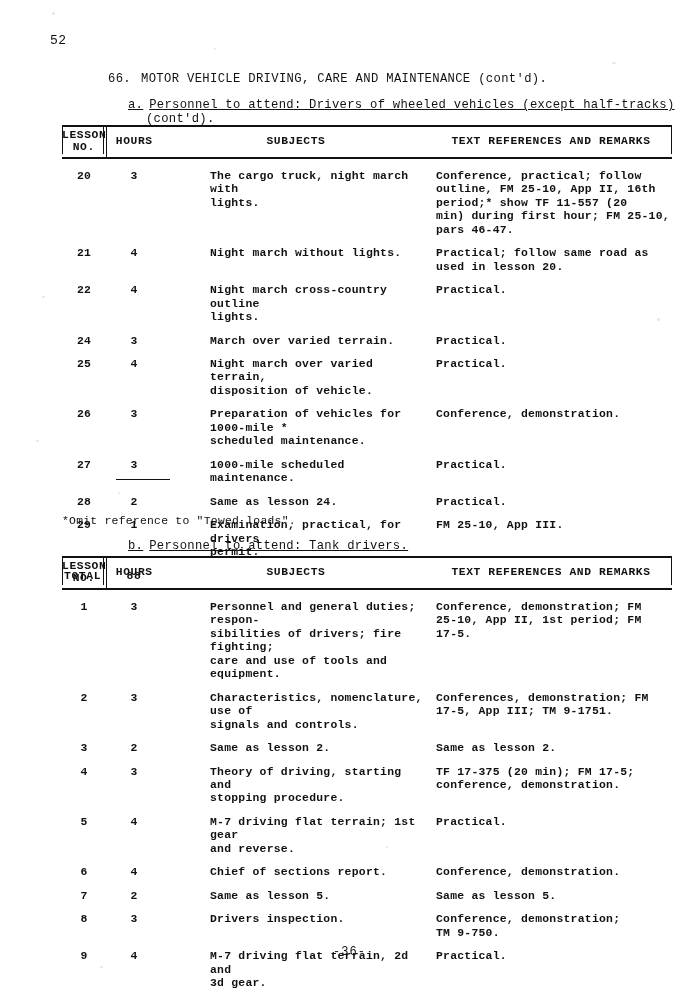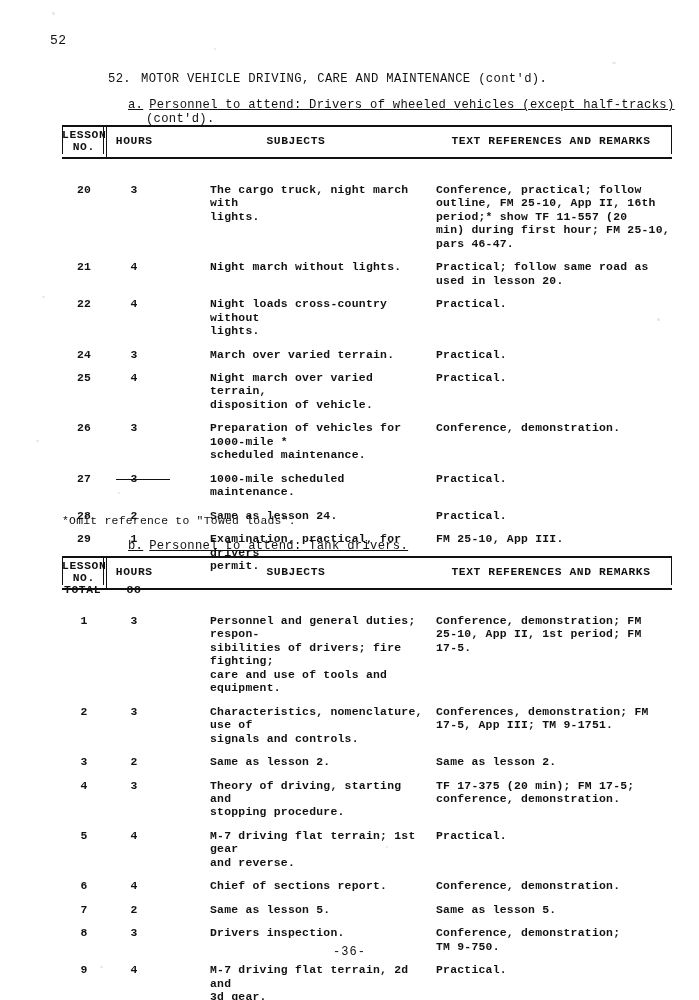--- a/index.html
+++ b/index.html
@@ -86,21 +86,21 @@
   td.c-subj   { width: 268px; text-align: left; padding-left: 48px; }
   td.c-ref    { width: 242px; text-align: left; padding-left: 6px; }
 
   tbody td {
     vertical-align: top;
     padding-top: 9px;
     line-height: 1.18;
     letter-spacing: 0.25px;
     white-space: pre-line;
   }
-  tbody tr:first-child td { padding-top: 25px; }
+  tbody tr:first-child td { padding-top: 11px; }
 
   .total-row td {
     padding-top: 10px;
     letter-spacing: 0.6px;
   }
   .total-row .tot-label { text-align: left; padding-left: 2px; }
   .total-rule {
     position: absolute;
     border-top: 1.6px solid #111;
     height: 0;
@@ -139,21 +139,21 @@
   <div class="speck" style="left:612px;top:62px;width:4px;height:2px;"></div>
   <div class="speck" style="left:42px;top:296px;width:3px;height:2px;"></div>
   <div class="speck" style="left:657px;top:318px;width:3px;height:3px;"></div>
   <div class="speck" style="left:36px;top:440px;width:3px;height:2px;"></div>
   <div class="speck" style="left:118px;top:492px;width:2px;height:2px;"></div>
   <div class="speck" style="left:386px;top:846px;width:2px;height:2px;"></div>
   <div class="speck" style="left:100px;top:966px;width:3px;height:2px;"></div>
 
   <div class="abs folio">52</div>
 
-  <div class="abs sec-title"><span class="sec-num">52.</span><span>MOTOR VEHICLE DRIVING, CARE AND MAINTENANCE (cont'd).</span></div>
+  <div class="abs sec-title"><span class="sec-num">66.</span><span>MOTOR VEHICLE DRIVING, CARE AND MAINTENANCE (cont'd).</span></div>
 
   <div class="abs subhead" style="top:98px;"><span class="letter">a.</span><span class="txt">Personnel to attend:  Drivers of wheeled vehicles (except half-tracks)</span><span class="cont">(cont'd).</span></div>
 
   <div class="abs vline-left" style="top:125px;height:29px;"></div>
   <div class="abs" style="left:103px;top:125px;height:29px;border-left:1px solid #111;"></div>
   <div class="abs" style="left:671px;top:125px;height:29px;border-left:1px solid #111;"></div>
 
   <table class="tbl" style="top:125px;">
     <colgroup>
       <col style="width:44px">
@@ -184,21 +184,21 @@
       <tr>
         <td class="c-lesson">21</td>
         <td class="c-hours">4</td>
         <td class="c-subj">Night march without lights.</td>
         <td class="c-ref">Practical; follow same road as
 used in lesson 20.</td>
       </tr>
       <tr>
         <td class="c-lesson">22</td>
         <td class="c-hours">4</td>
-        <td class="c-subj">Night loads cross-country without
+        <td class="c-subj">Night march cross-country outline
 lights.</td>
         <td class="c-ref">Practical.</td>
       </tr>
       <tr>
         <td class="c-lesson">24</td>
         <td class="c-hours">3</td>
         <td class="c-subj">March over varied terrain.</td>
         <td class="c-ref">Practical.</td>
       </tr>
       <tr>

